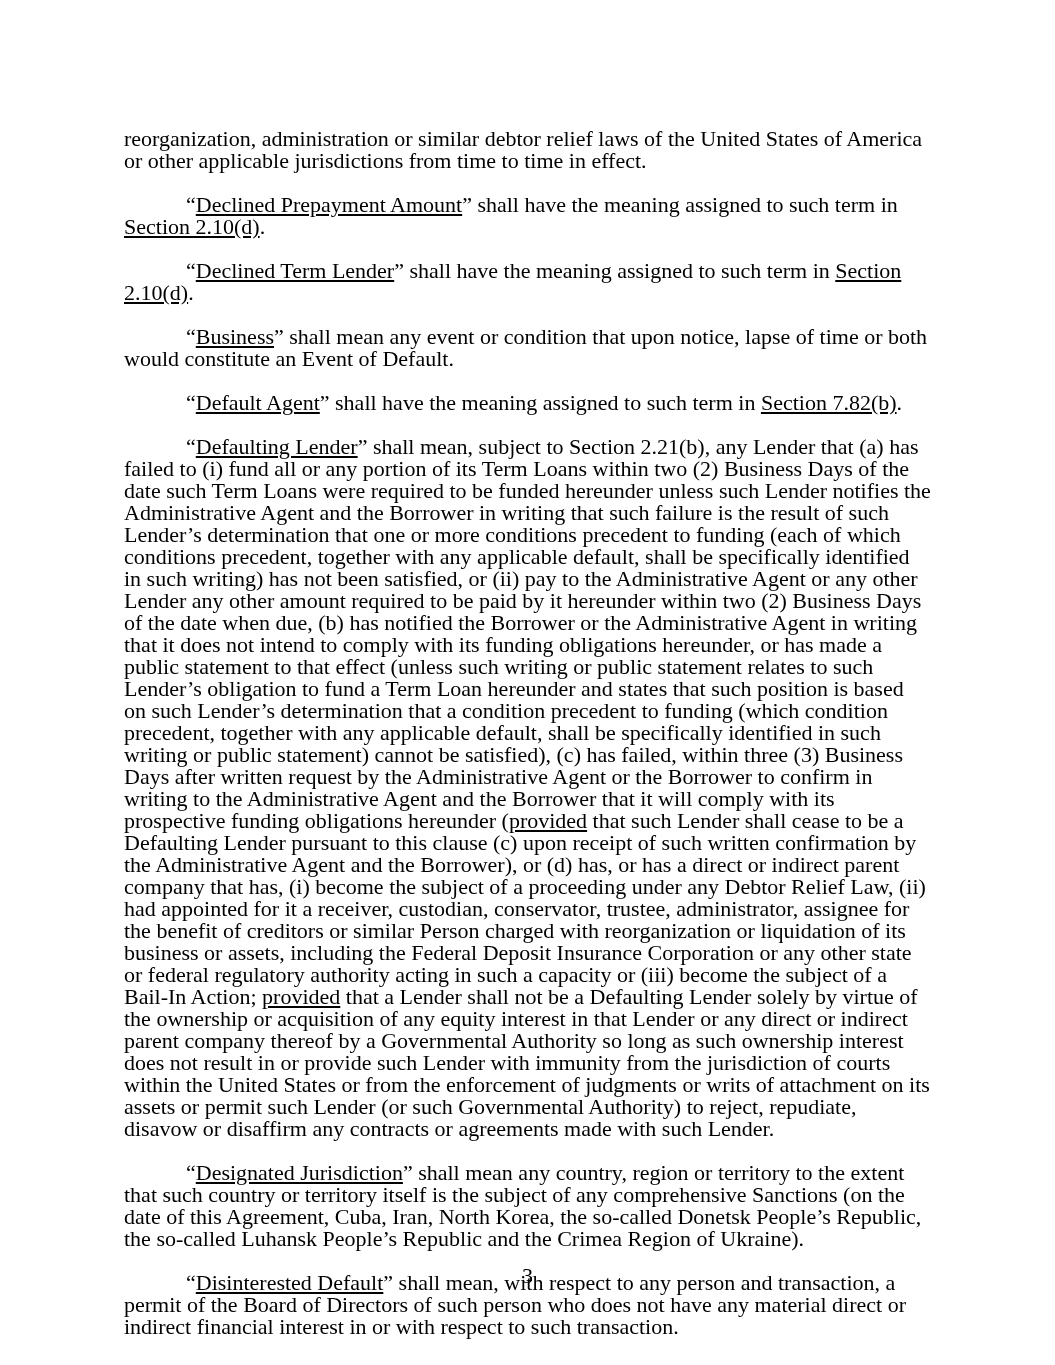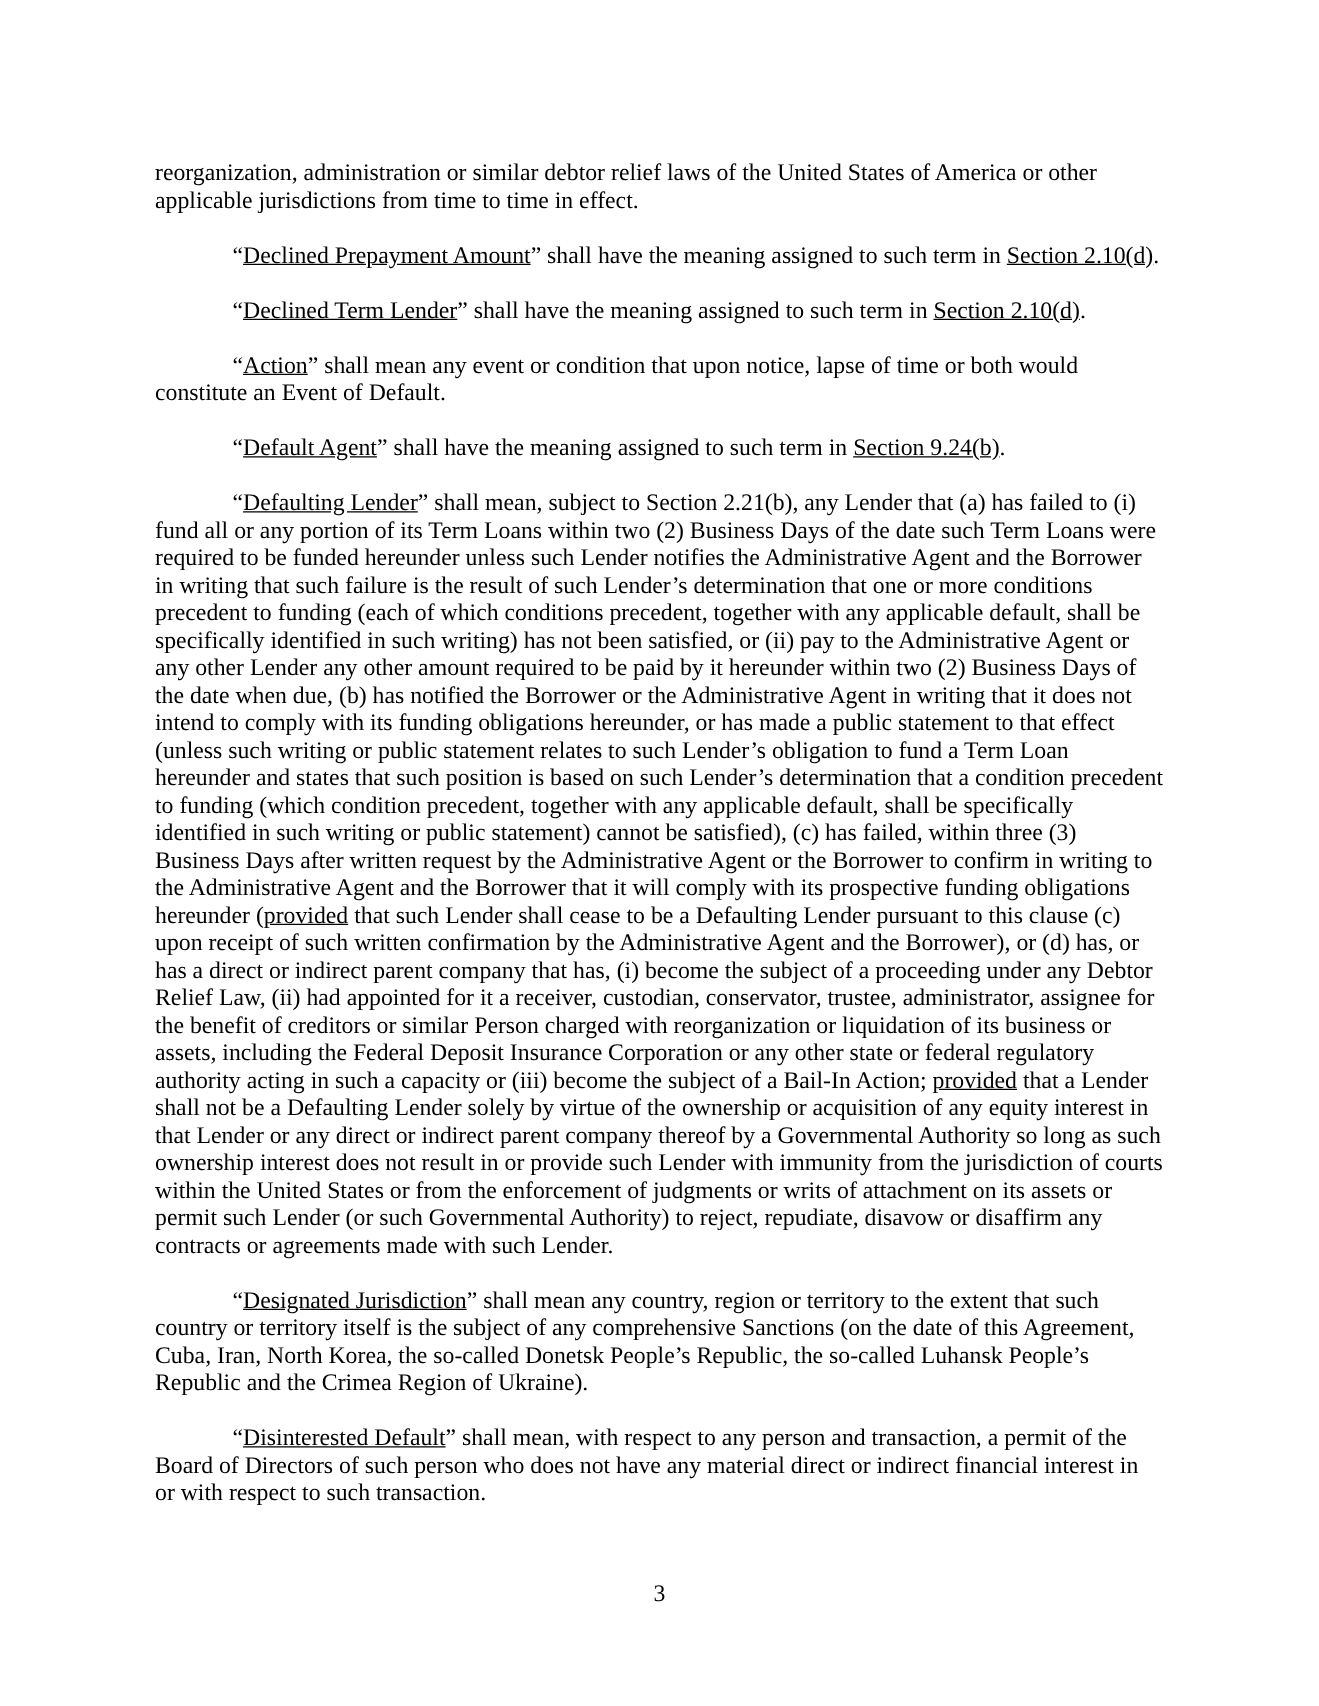--- a/index.html
+++ b/index.html
@@ -7,21 +7,21 @@
     padding: 0;
     background: #ffffff;
   }
   .page {
     position: relative;
     width: 1055px;
     height: 1365px;
     background: #ffffff;
     color: #000000;
     font-family: "Liberation Serif", serif;
-    font-size: 19px;
+    font-size: 22px;
     line-height: 22px;
     box-sizing: border-box;
     padding: 128px 124px 0 124px;
     overflow: hidden;
   }
   .para {
     margin: 0 0 22px 0;
     text-align: left;
   }
   .para.indent {
@@ -42,23 +42,23 @@
 <body>
 
 <div class="page">
 
   <p class="para"><span>reorganization, administration or similar debtor relief laws of the United States of America or other applicable jurisdictions from time to time in effect.</span></p>
 
   <p class="para indent"><span>“</span><span class="u">Declined Prepayment Amount</span><span>” shall have the meaning assigned to such term in </span><span class="u">Section 2.10(d)</span><span>.</span></p>
 
   <p class="para indent"><span>“</span><span class="u">Declined Term Lender</span><span>” shall have the meaning assigned to such term in </span><span class="u">Section 2.10(d)</span><span>.</span></p>
 
-  <p class="para indent"><span>“</span><span class="u">Action</span><span>” shall mean any event or condition that upon notice, lapse of time or both would constitute an Event of Default.</span></p>
+  <p class="para indent"><span>“</span><span class="u">Business</span><span>” shall mean any event or condition that upon notice, lapse of time or both would constitute an Event of Default.</span></p>
 
-  <p class="para indent"><span>“</span><span class="u">Default Agent</span><span>” shall have the meaning assigned to such term in </span><span class="u">Section 9.24(b)</span><span>.</span></p>
+  <p class="para indent"><span>“</span><span class="u">Default Agent</span><span>” shall have the meaning assigned to such term in </span><span class="u">Section 7.82(b)</span><span>.</span></p>
 
   <p class="para indent"><span>“</span><span class="u">Defaulting Lender</span><span>” shall mean, subject to Section 2.21(b), any Lender that (a) has failed to (i) fund all or any portion of its Term Loans within two (2) Business Days of the date such Term Loans were required to be funded hereunder unless such Lender notifies the Administrative Agent and the Borrower in writing that such failure is the result of such Lender’s determination that one or more conditions precedent to funding (each of which conditions precedent, together with any applicable default, shall be specifically identified in such writing) has not been satisfied, or (ii) pay to the Administrative Agent or any other Lender any other amount required to be paid by it hereunder within two (2) Business Days of the date when due, (b) has notified the Borrower or the Administrative Agent in writing that it does not intend to comply with its funding obligations hereunder, or has made a public statement to that effect (unless such writing or public statement relates to such Lender’s obligation to fund a Term Loan hereunder and states that such position is based on such Lender’s determination that a condition precedent to funding (which condition precedent, together with any applicable default, shall be specifically identified in such writing or public statement) cannot be satisfied), (c) has failed, within three (3) Business Days after written request by the Administrative Agent or the Borrower to confirm in writing to the Administrative Agent and the Borrower that it will comply with its prospective funding obligations hereunder (</span><span class="u">provided</span><span> that such Lender shall cease to be a Defaulting Lender pursuant to this clause (c) upon receipt of such written confirmation by the Administrative Agent and the Borrower), or (d) has, or has a direct or indirect parent company that has, (i) become the subject of a proceeding under any Debtor Relief Law, (ii) had appointed for it a receiver, custodian, conservator, trustee, administrator, assignee for the benefit of creditors or similar Person charged with reorganization or liquidation of its business or assets, including the Federal Deposit Insurance Corporation or any other state or federal regulatory authority acting in such a capacity or (iii) become the subject of a Bail-In Action; </span><span class="u">provided</span><span> that a Lender shall not be a Defaulting Lender solely by virtue of the ownership or acquisition of any equity interest in that Lender or any direct or indirect parent company thereof by a Governmental Authority so long as such ownership interest does not result in or provide such Lender with immunity from the jurisdiction of courts within the United States or from the enforcement of judgments or writs of attachment on its assets or permit such Lender (or such Governmental Authority) to reject, repudiate, disavow or disaffirm any contracts or agreements made with such Lender.</span></p>
 
   <p class="para indent"><span>“</span><span class="u">Designated Jurisdiction</span><span>” shall mean any country, region or territory to the extent that such country or territory itself is the subject of any comprehensive Sanctions (on the date of this Agreement, Cuba, Iran, North Korea, the so-called Donetsk People’s Republic, the so-called Luhansk People’s Republic and the Crimea Region of Ukraine).</span></p>
 
   <p class="para indent"><span>“</span><span class="u">Disinterested Default</span><span>” shall mean, with respect to any person and transaction, a permit of the Board of Directors of such person who does not have any material direct or indirect financial interest in or with respect to such transaction.</span></p>
 
   <div class="page-number">3</div>
 
 </div>

